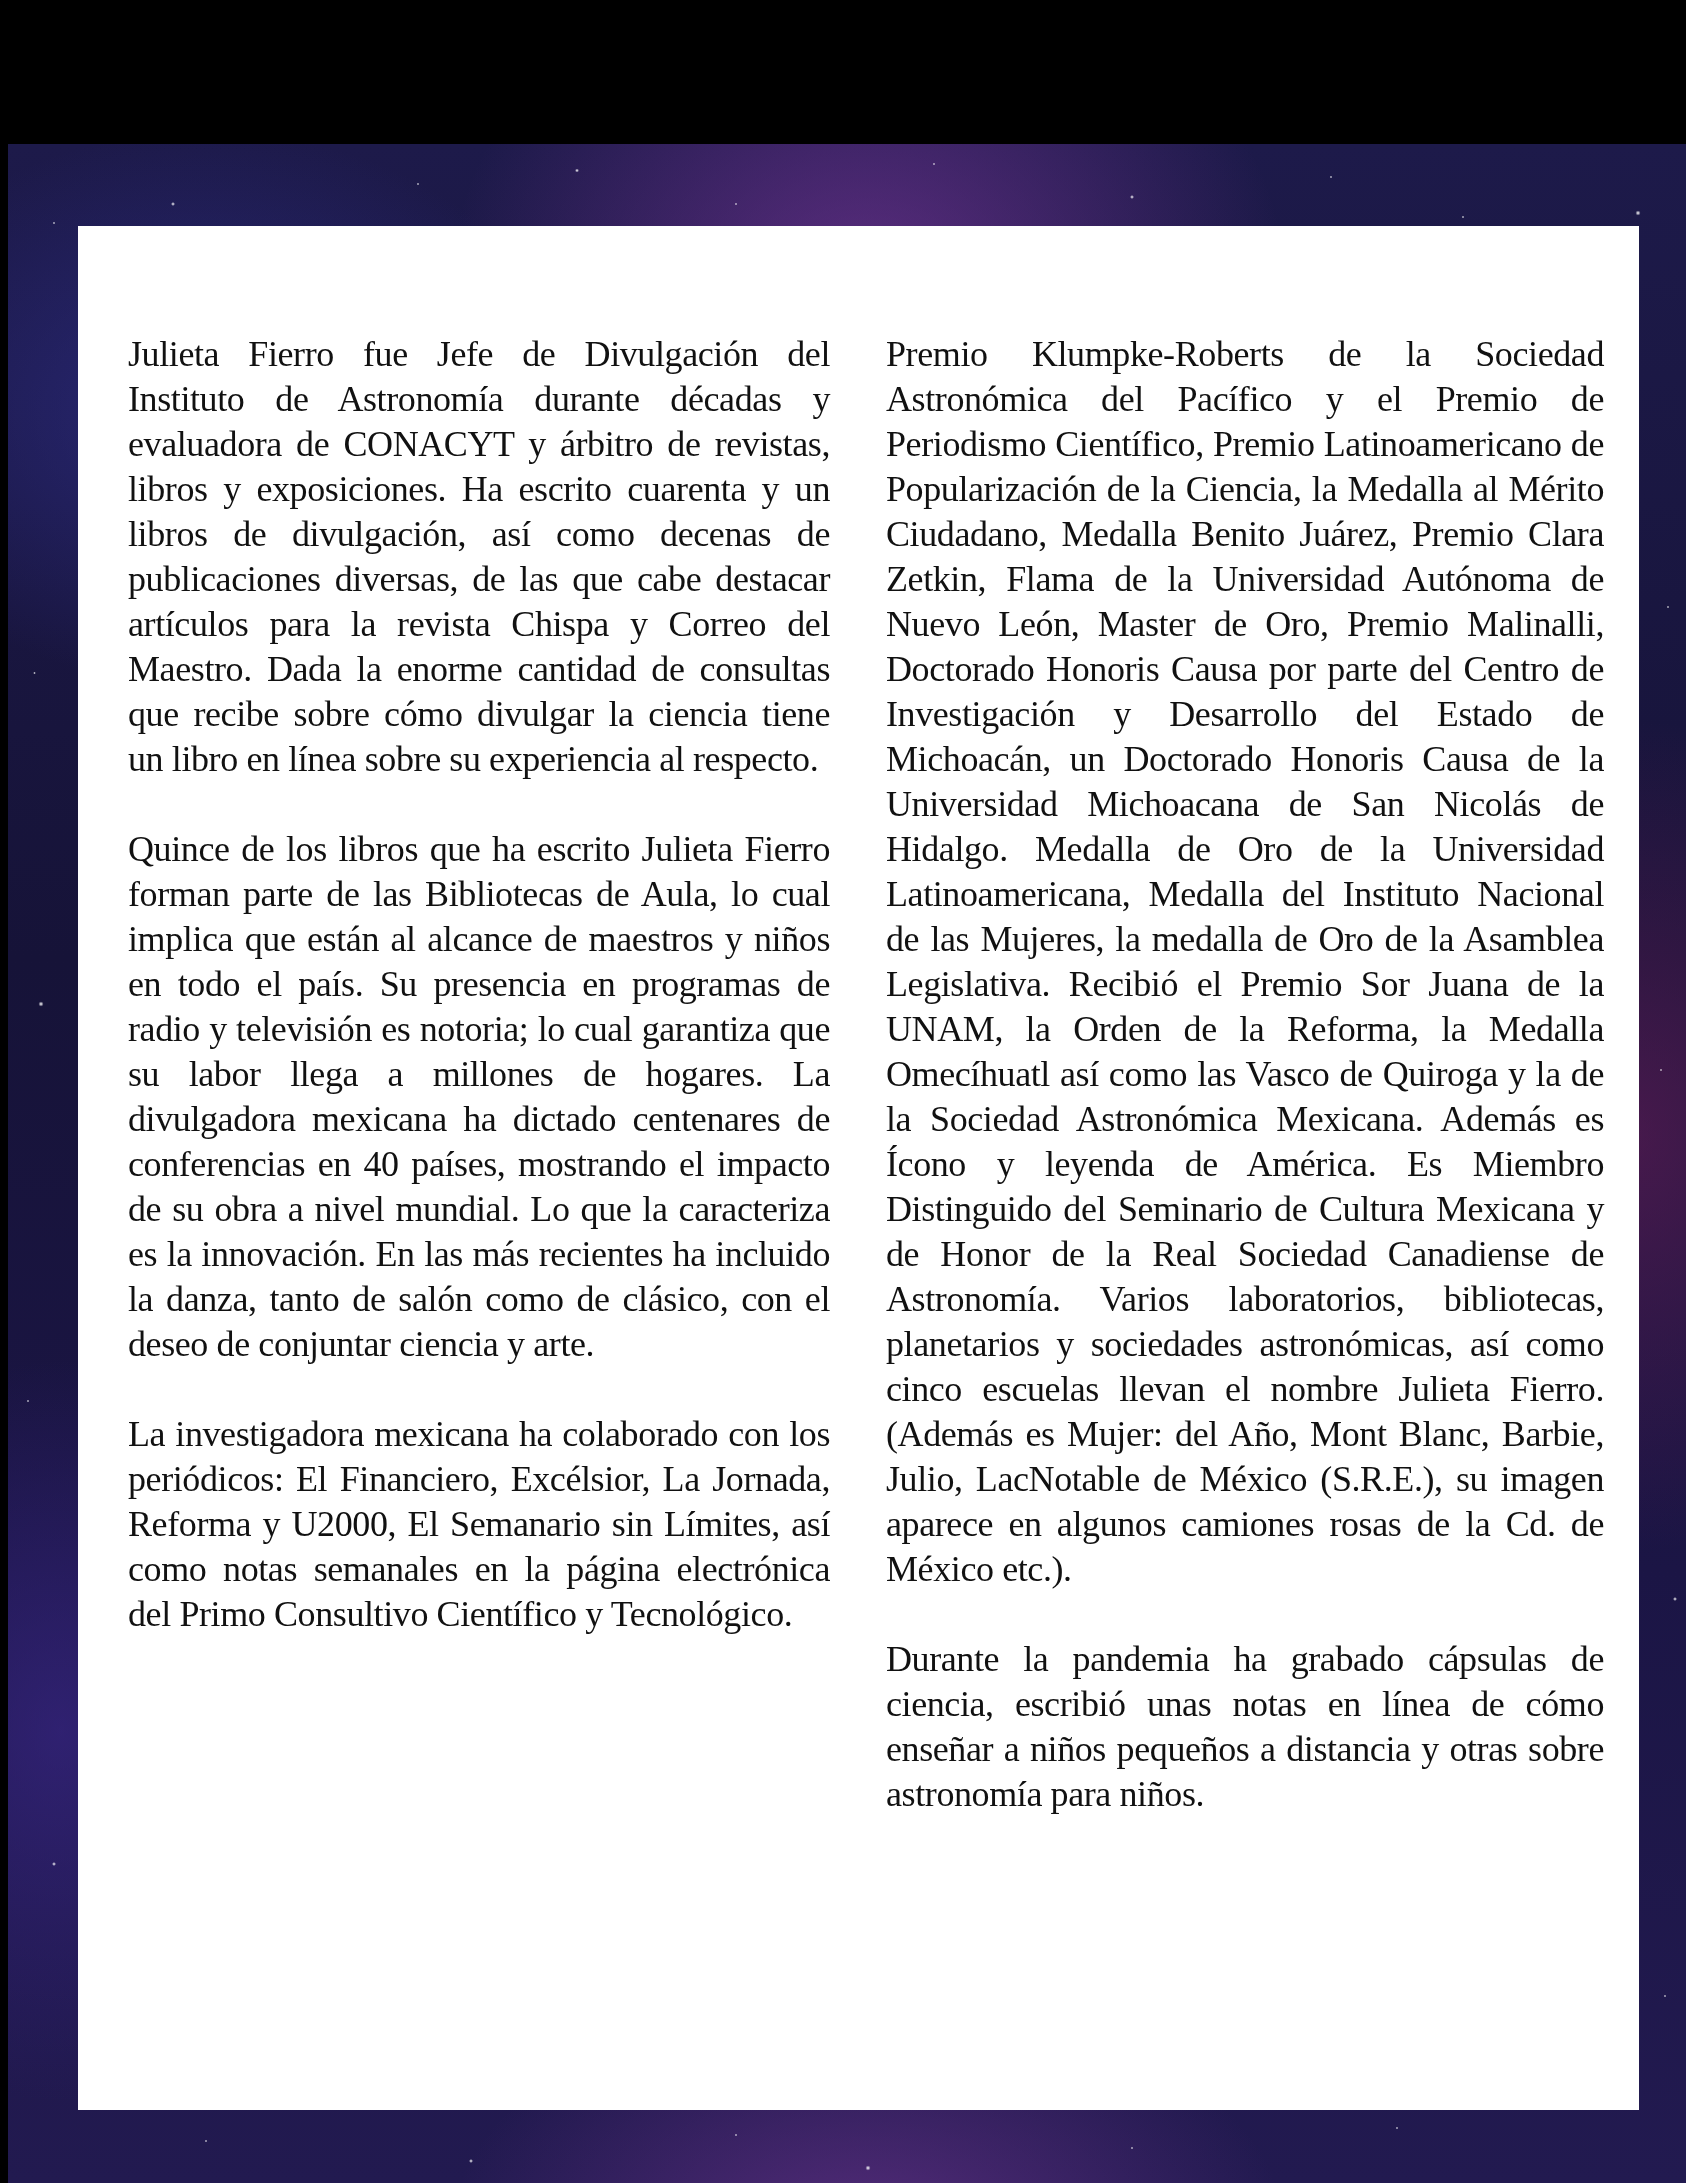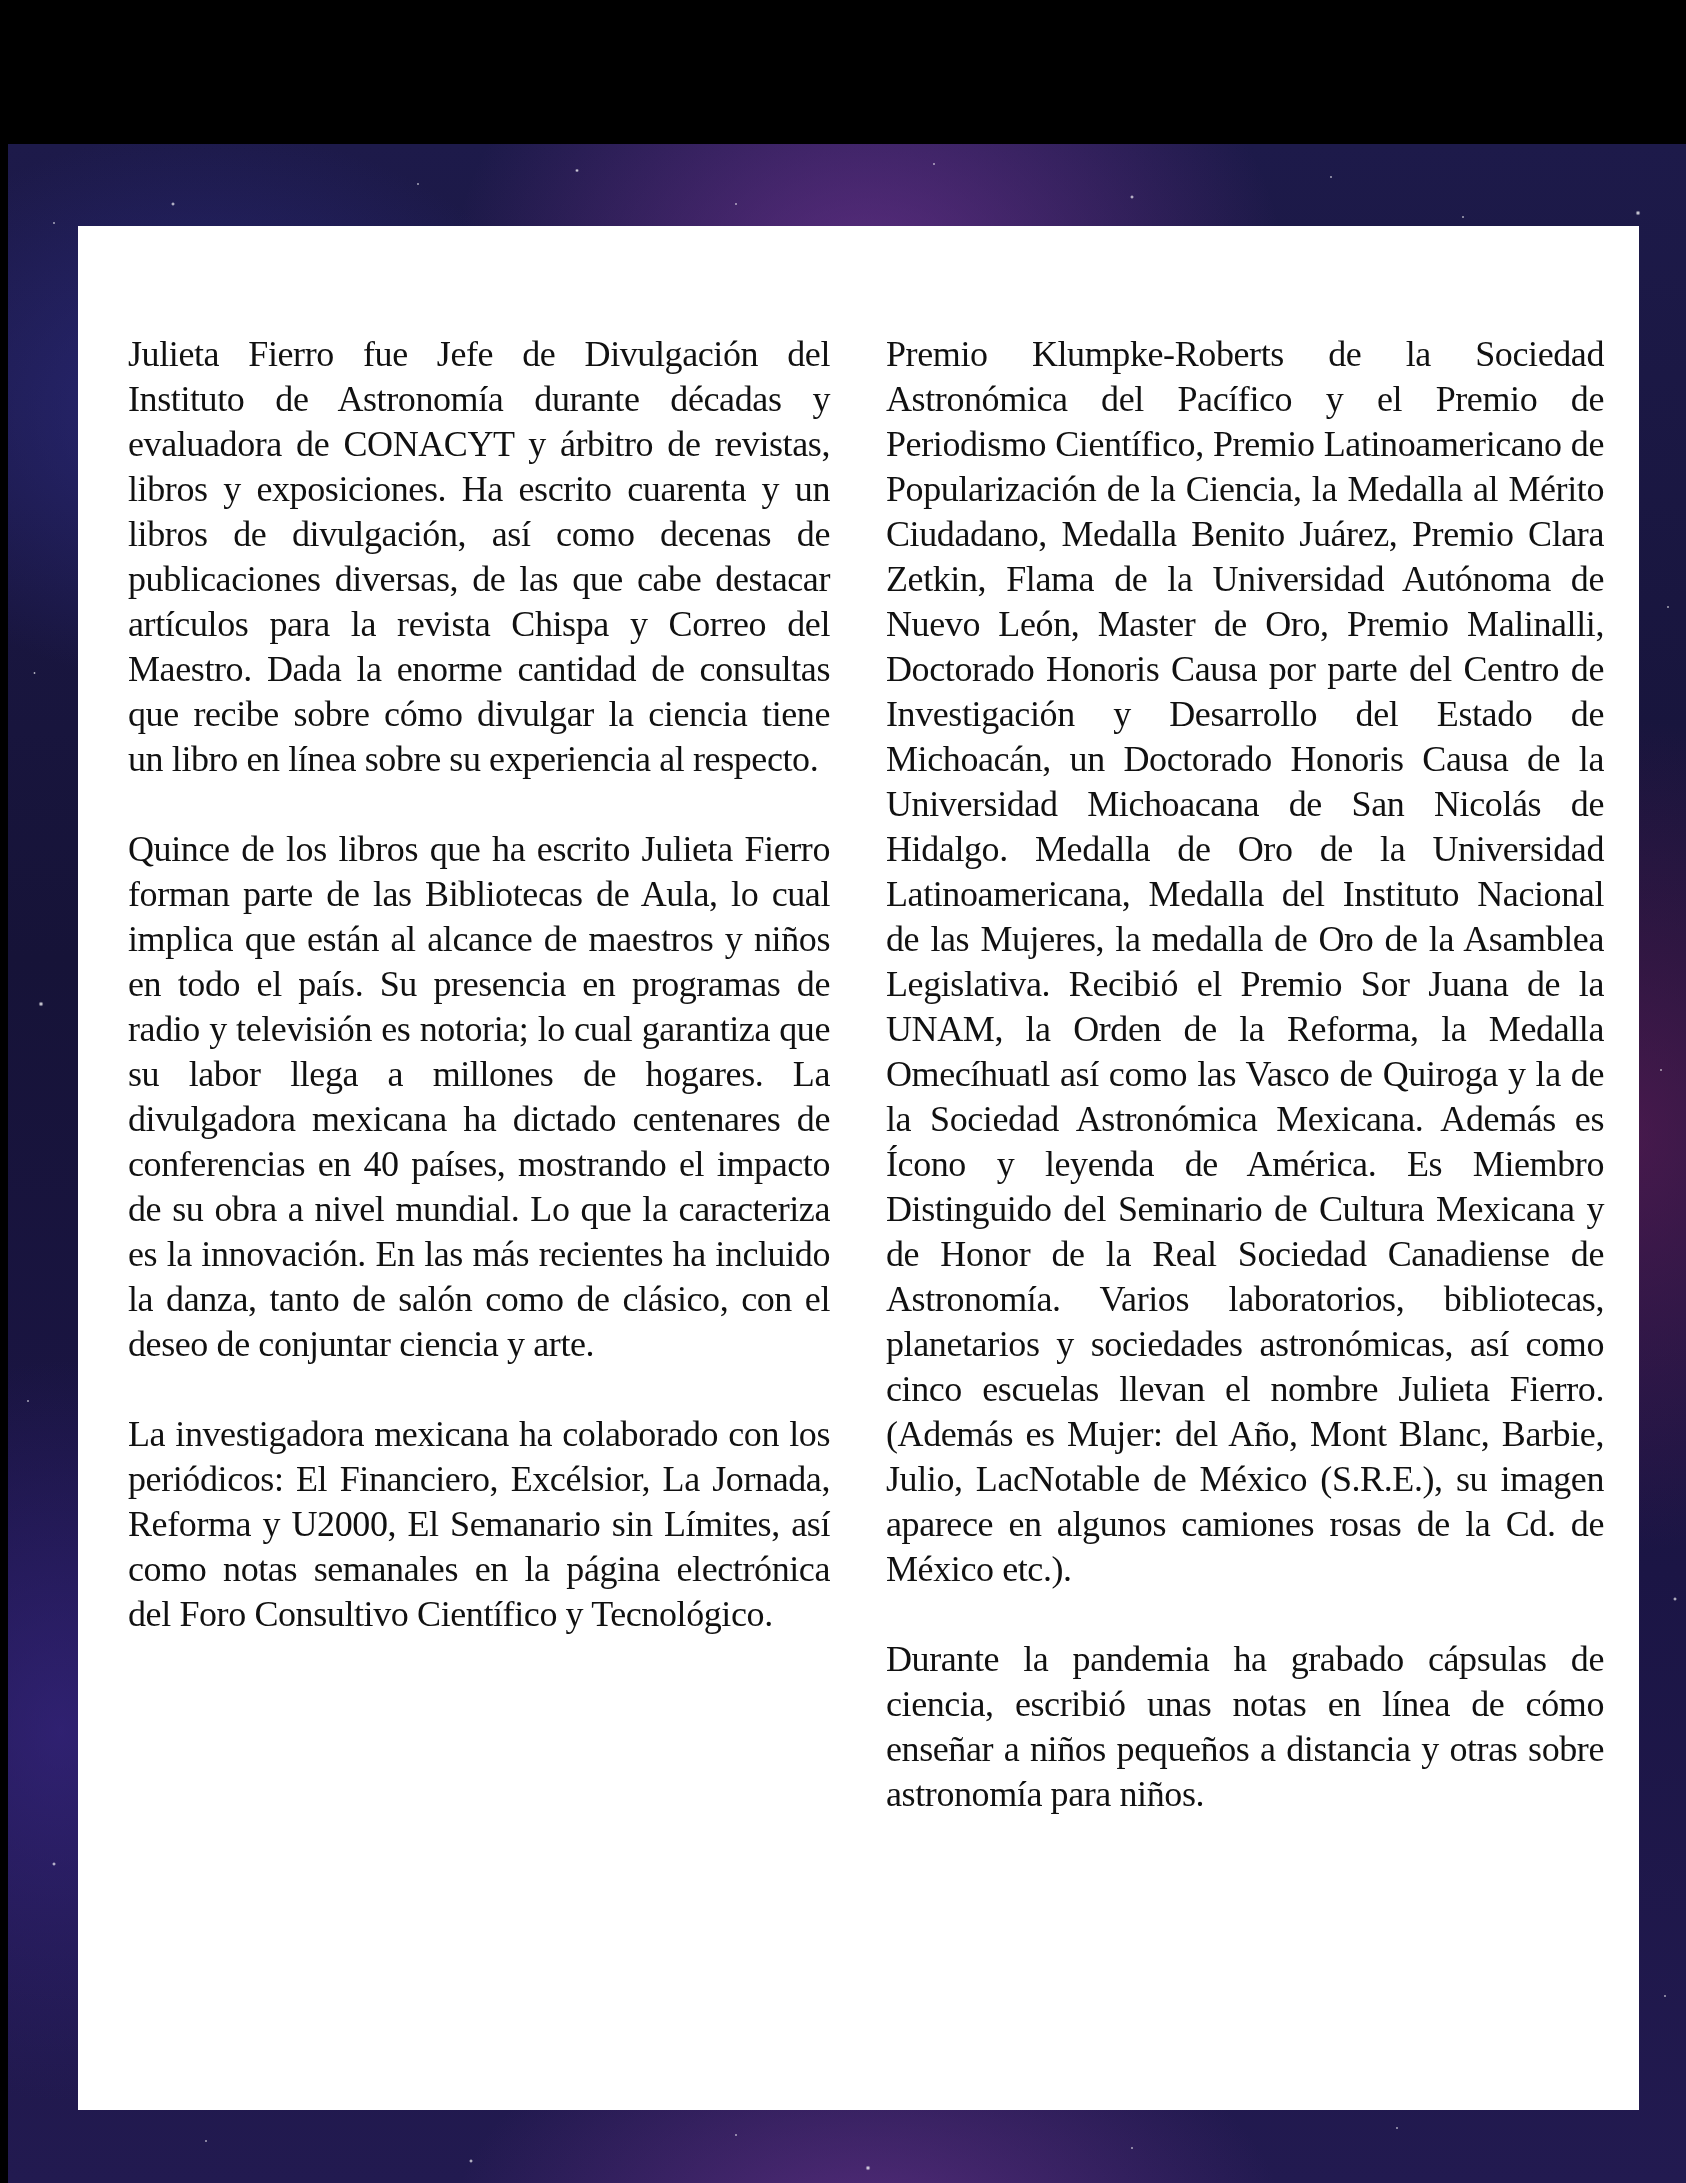--- a/index.html
+++ b/index.html
@@ -72,20 +72,20 @@
 <div class="top-bar"></div>
 
 <div class="space-bg">
   <div class="stars"></div>
 </div>
 
 <div class="panel">
   <div class="column col-left">
     <p>Julieta Fierro fue Jefe de Divulgación del Instituto de Astronomía durante décadas y evaluadora de CONACYT y árbitro de revistas, libros y exposiciones. Ha escrito cuarenta y un libros de divulgación, así como decenas de publicaciones diversas, de las que cabe destacar artículos para la revista Chispa y Correo del Maestro. Dada la enorme cantidad de consultas que recibe sobre cómo divulgar la ciencia tiene un libro en línea sobre su experiencia al respecto.</p>
     <p>Quince de los libros que ha escrito Julieta Fierro forman parte de las Bibliotecas de Aula, lo cual implica que están al alcance de maestros y niños en todo el país. Su presencia en programas de radio y televisión es notoria; lo cual garantiza que su labor llega a millones de hogares. La divulgadora mexicana ha dictado centenares de conferencias en 40 países, mostrando el impacto de su obra a nivel mundial. Lo que la caracteriza es la innovación. En las más recientes ha incluido la danza, tanto de salón como de clásico, con el deseo de conjuntar ciencia y arte.</p>
-    <p>La investigadora mexicana ha colaborado con los periódicos: El Financiero, Excélsior, La Jornada, Reforma y U2000, El Semanario sin Límites, así como notas semanales en la página electrónica del Foro Consultivo Científico y Tecnológico.</p>
+    <p>La investigadora mexicana ha colaborado con los periódicos: El Financiero, Excélsior, La Jornada, Reforma y U2000, El Semanario sin Límites, así como notas semanales en la página electrónica del Primo Consultivo Científico y Tecnológico.</p>
   </div>
   <div class="column col-right">
     <p>Premio Klumpke-Roberts de la Sociedad Astronómica del Pacífico y el Premio de Periodismo Científico, Premio Latinoamericano de Popularización de la Ciencia, la Medalla al Mérito Ciudadano, Medalla Benito Juárez, Premio Clara Zetkin, Flama de la Universidad Autónoma de Nuevo León, Master de Oro, Premio Malinalli, Doctorado Honoris Causa por parte del Centro de Investigación y Desarrollo del Estado de Michoacán, un Doctorado Honoris Causa de la Universidad Michoacana de San Nicolás de Hidalgo. Medalla de Oro de la Universidad Latinoamericana, Medalla del Instituto Nacional de las Mujeres, la medalla de Oro de la Asamblea Legislativa. Recibió el Premio Sor Juana de la UNAM, la Orden de la Reforma, la Medalla Omecíhuatl así como las Vasco de Quiroga y la de la Sociedad Astronómica Mexicana. Además es Ícono y leyenda de América. Es Miembro Distinguido del Seminario de Cultura Mexicana y de Honor de la Real Sociedad Canadiense de Astronomía. Varios laboratorios, bibliotecas, planetarios y sociedades astronómicas, así como cinco escuelas llevan el nombre Julieta Fierro. (Además es Mujer: del Año, Mont Blanc, Barbie, Julio, LacNotable de México (S.R.E.), su imagen aparece en algunos camiones rosas de la Cd. de México etc.).</p>
     <p>Durante la pandemia ha grabado cápsulas de ciencia, escribió unas notas en línea de cómo enseñar a niños pequeños a distancia y otras sobre astronomía para niños.</p>
   </div>
 </div>
 
 
 </body></html>

